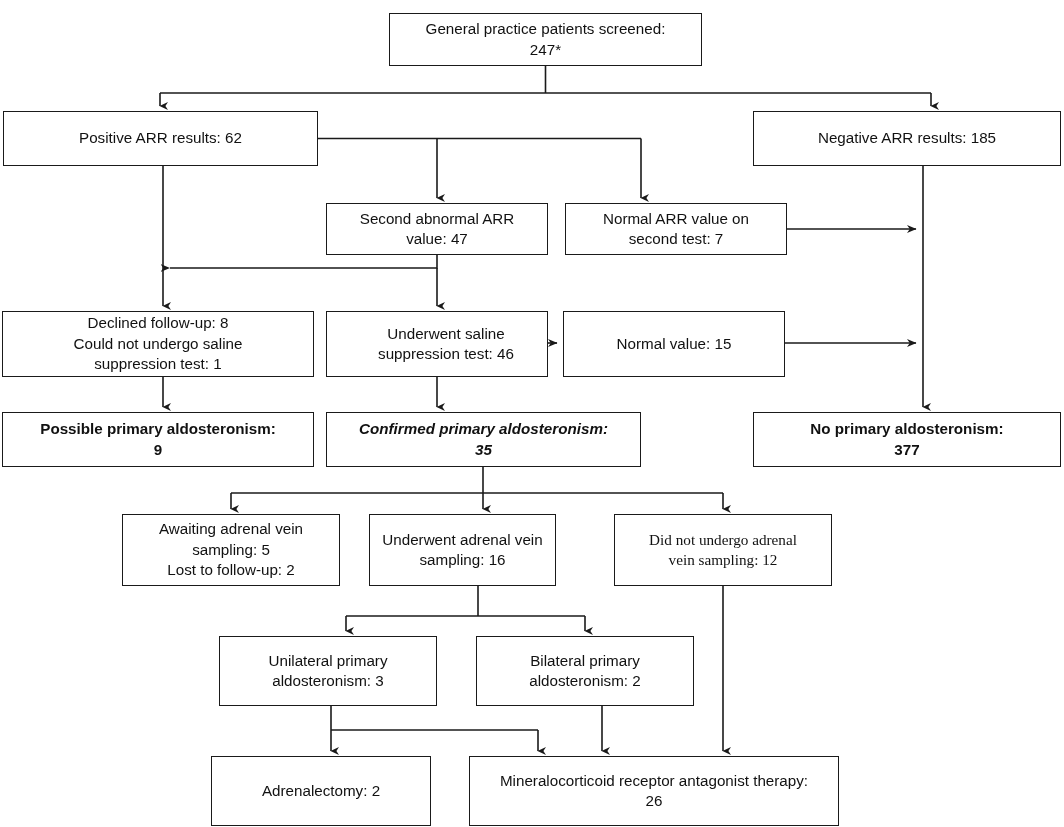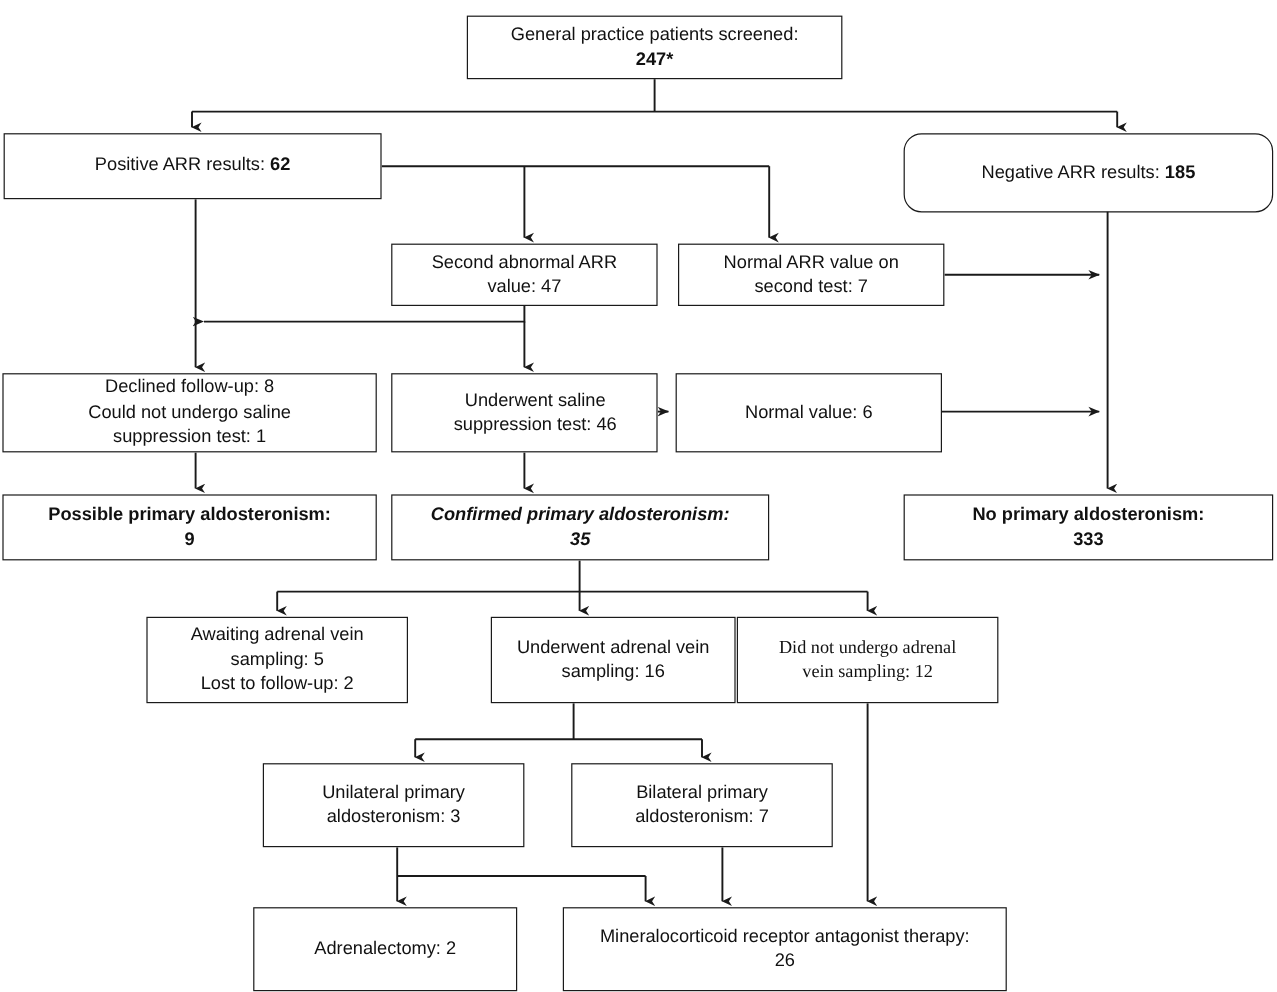--- a/index.html
+++ b/index.html
@@ -43,21 +43,21 @@
   }
   .node .txt {
     display: block;
     width: 100%;
     white-space: pre-line;
   }
   .node.bold .txt {
     font-weight: bold;
   }
   .node.semi .txt .val {
-    font-weight: bold;
+    font-weight: normal;
     text-align: right;
   }
 </style>
 </head>
 <body>
 
 <div id="canvas">
 
   <svg id="connectors" viewBox="0 0 1064 827" width="1064" height="827" xmlns="http://www.w3.org/2000/svg">
     <defs>
@@ -124,75 +124,75 @@
     </g>
   </svg>
 
   <div id="node-layer">
       <div class="node semi" style="left: 389px; top: 3px; width: 313px; height: 53px; margin-top: 10px;">
         <span class="txt">General practice patients screened:<br><span class="val">247*</span></span>
       </div>
       <div class="node semi" style="left: 3px; top: 111px; width: 315px; height: 55px;">
         <span class="txt">Positive ARR results: <span class="val">62</span></span>
       </div>
-      <div class="node semi" style="left: 753px; top: 111px; width: 308px; height: 66px; border-radius: 15px;">
+      <div class="node semi" style="left: 753px; top: 111px; width: 308px; height: 55px;">
         <span class="txt">Negative ARR results: <span class="val">185</span></span>
       </div>
       <div class="node" style="left: 326px; top: 203px; width: 222px; height: 52px;">
         <span class="txt">Second abnormal ARR
 value: 47</span>
       </div>
       <div class="node" style="left: 565px; top: 203px; width: 222px; height: 52px;">
         <span class="txt">Normal ARR value on
 second test: 7</span>
       </div>
       <div class="node" style="left: 2px; top: 311px; width: 312px; height: 66px;">
         <span class="txt">Declined follow-up: 8
 Could not undergo saline
 suppression test: 1</span>
       </div>
       <div class="node" style="left: 326px; top: 311px; width: 222px; height: 66px; padding-left: 24px;">
         <span class="txt">Underwent saline
 suppression test: 46</span>
       </div>
       <div class="node" style="left: 563px; top: 311px; width: 222px; height: 66px;">
-        <span class="txt">Normal value: 6</span>
+        <span class="txt">Normal value: 15</span>
       </div>
       <div class="node bold" style="left: 2px; top: 412px; width: 312px; height: 55px;">
         <span class="txt">Possible primary aldosteronism:
 9</span>
       </div>
       <div class="node bold" style="left: 326px; top: 412px; width: 315px; height: 55px; font-style: italic;">
         <span class="txt">Confirmed primary aldosteronism:
 35</span>
       </div>
       <div class="node bold" style="left: 753px; top: 412px; width: 308px; height: 55px;">
         <span class="txt">No primary aldosteronism:
-333</span>
+377</span>
       </div>
       <div class="node" style="left: 122px; top: 514px; width: 218px; height: 72px;">
         <span class="txt">Awaiting adrenal vein
 sampling: 5
 Lost to follow-up: 2</span>
       </div>
-      <div class="node" style="left: 369px; top: 514px; width: 204px; height: 72px; margin-left: 40px;">
+      <div class="node" style="left: 369px; top: 514px; width: 187px; height: 72px;">
         <span class="txt">Underwent adrenal vein
 sampling: 16</span>
       </div>
       <div class="node" style="left: 614px; top: 514px; width: 218px; height: 72px; font-family: Liberation Serif, serif;">
         <span class="txt">Did not undergo adrenal
 vein sampling: 12</span>
       </div>
       <div class="node" style="left: 219px; top: 636px; width: 218px; height: 70px;">
         <span class="txt">Unilateral primary
 aldosteronism: 3</span>
       </div>
       <div class="node" style="left: 476px; top: 636px; width: 218px; height: 70px;">
         <span class="txt">Bilateral primary
-aldosteronism: 7</span>
+aldosteronism: 2</span>
       </div>
       <div class="node" style="left: 211px; top: 756px; width: 220px; height: 70px;">
         <span class="txt">Adrenalectomy: 2</span>
       </div>
       <div class="node" style="left: 469px; top: 756px; width: 370px; height: 70px; justify-content: flex-end;">
         <span class="txt">Mineralocorticoid receptor antagonist therapy:
 26</span>
       </div>
     </div>
 

